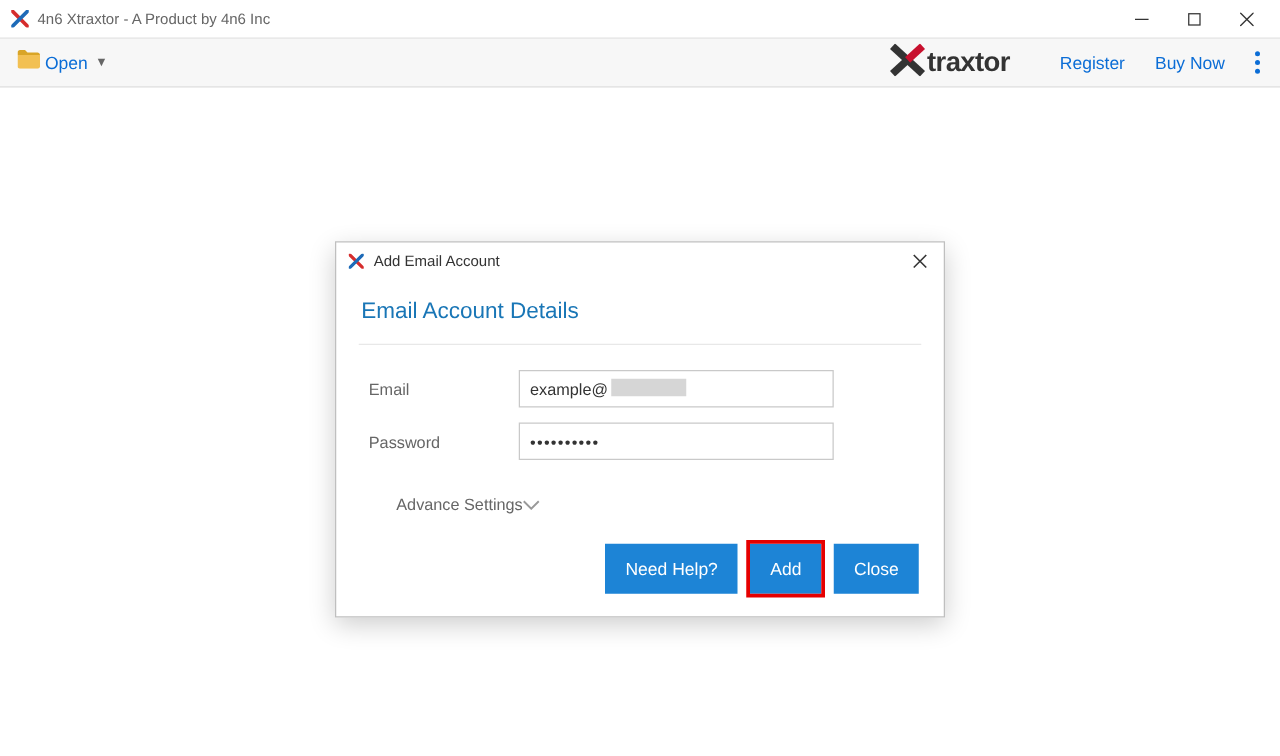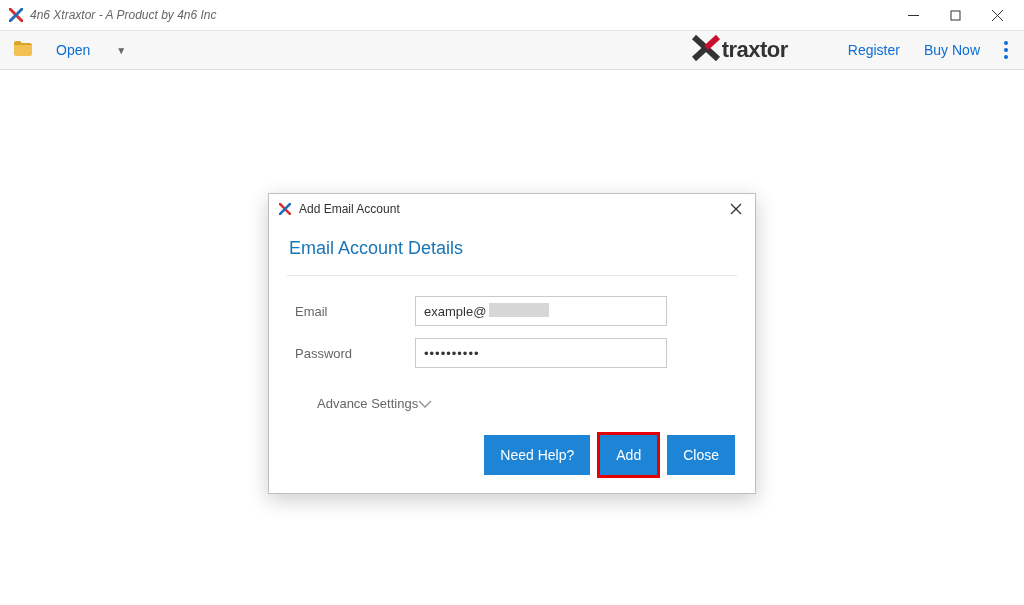--- a/index.html
+++ b/index.html
@@ -1,32 +1,32 @@
 <!DOCTYPE html>
 <html><head>
   <meta charset="utf-8">
   <style>
     * { margin: 0; padding: 0; box-sizing: border-box; font-family: "Segoe UI", Arial, sans-serif; }
     body { width: 1024px; height: 605px; background: #fff; overflow: hidden; position: relative; }
 
     
     .titlebar { height: 30px; display: flex; align-items: center; padding: 0 6px 0 8px; background: #fff; }
     .titlebar-icon { width: 16px; height: 16px; margin-right: 6px; display: flex; align-items: center; justify-content: center; }
-    .titlebar-title { font-size: 12px; color: #666; flex: 1; font-style: italic; }
+    .titlebar-title { font-size: 12px; color: #666; flex: 1; }
     .win-controls { display: flex; gap: 0; }
     .win-btn { width: 42px; height: 28px; display: flex; align-items: center; justify-content: center; color: #555; cursor: pointer; }
 
     
     .toolbar { height: 40px; background: #f7f7f7; border-top: 1px solid #e5e5e5; border-bottom: 1px solid #e0e0e0; display: flex; align-items: center; padding: 0 10px 0 14px; }
-    .toolbar-open { display: flex; align-items: center; gap: 24px; cursor: pointer; }
+    .toolbar-open { display: flex; align-items: center; gap: 4px; cursor: pointer; }
     .folder-icon { width: 18px; height: 15px; }
     .open-label { color: #0b6dd6; font-size: 14px; }
     .open-chevron { color: #666; font-size: 10px; margin-left: 2px; }
     .toolbar-spacer { flex: 1; }
-    .brand-logo { display: flex; align-items: center; margin-right: 36px; }
+    .brand-logo { display: flex; align-items: center; margin-right: 16px; }
     .brand-text { font-size: 22px; font-weight: 600; color: #333; letter-spacing: -0.5px; }
     .toolbar-link { color: #0b6dd6; font-size: 14px; margin-left: 24px; cursor: pointer; }
     .toolbar-dots { display: flex; flex-direction: column; gap: 3px; margin-left: 18px; cursor: pointer; padding: 6px; }
     .toolbar-dot { width: 4px; height: 4px; background: #0b6dd6; border-radius: 50%; }
 
     
     .dialog { position: absolute; left: 268px; top: 193px; width: 488px; background: #fff; border: 1px solid #bfbfbf; box-shadow: 0 6px 20px rgba(0,0,0,0.2); }
     .dialog-titlebar { height: 30px; display: flex; align-items: center; padding: 0 10px; border-bottom: none; }
     .dialog-titlebar-icon { width: 14px; height: 14px; margin-right: 6px; display: flex; align-items: center; }
     .dialog-titlebar-text { font-size: 12px; color: #333; flex: 1; }

